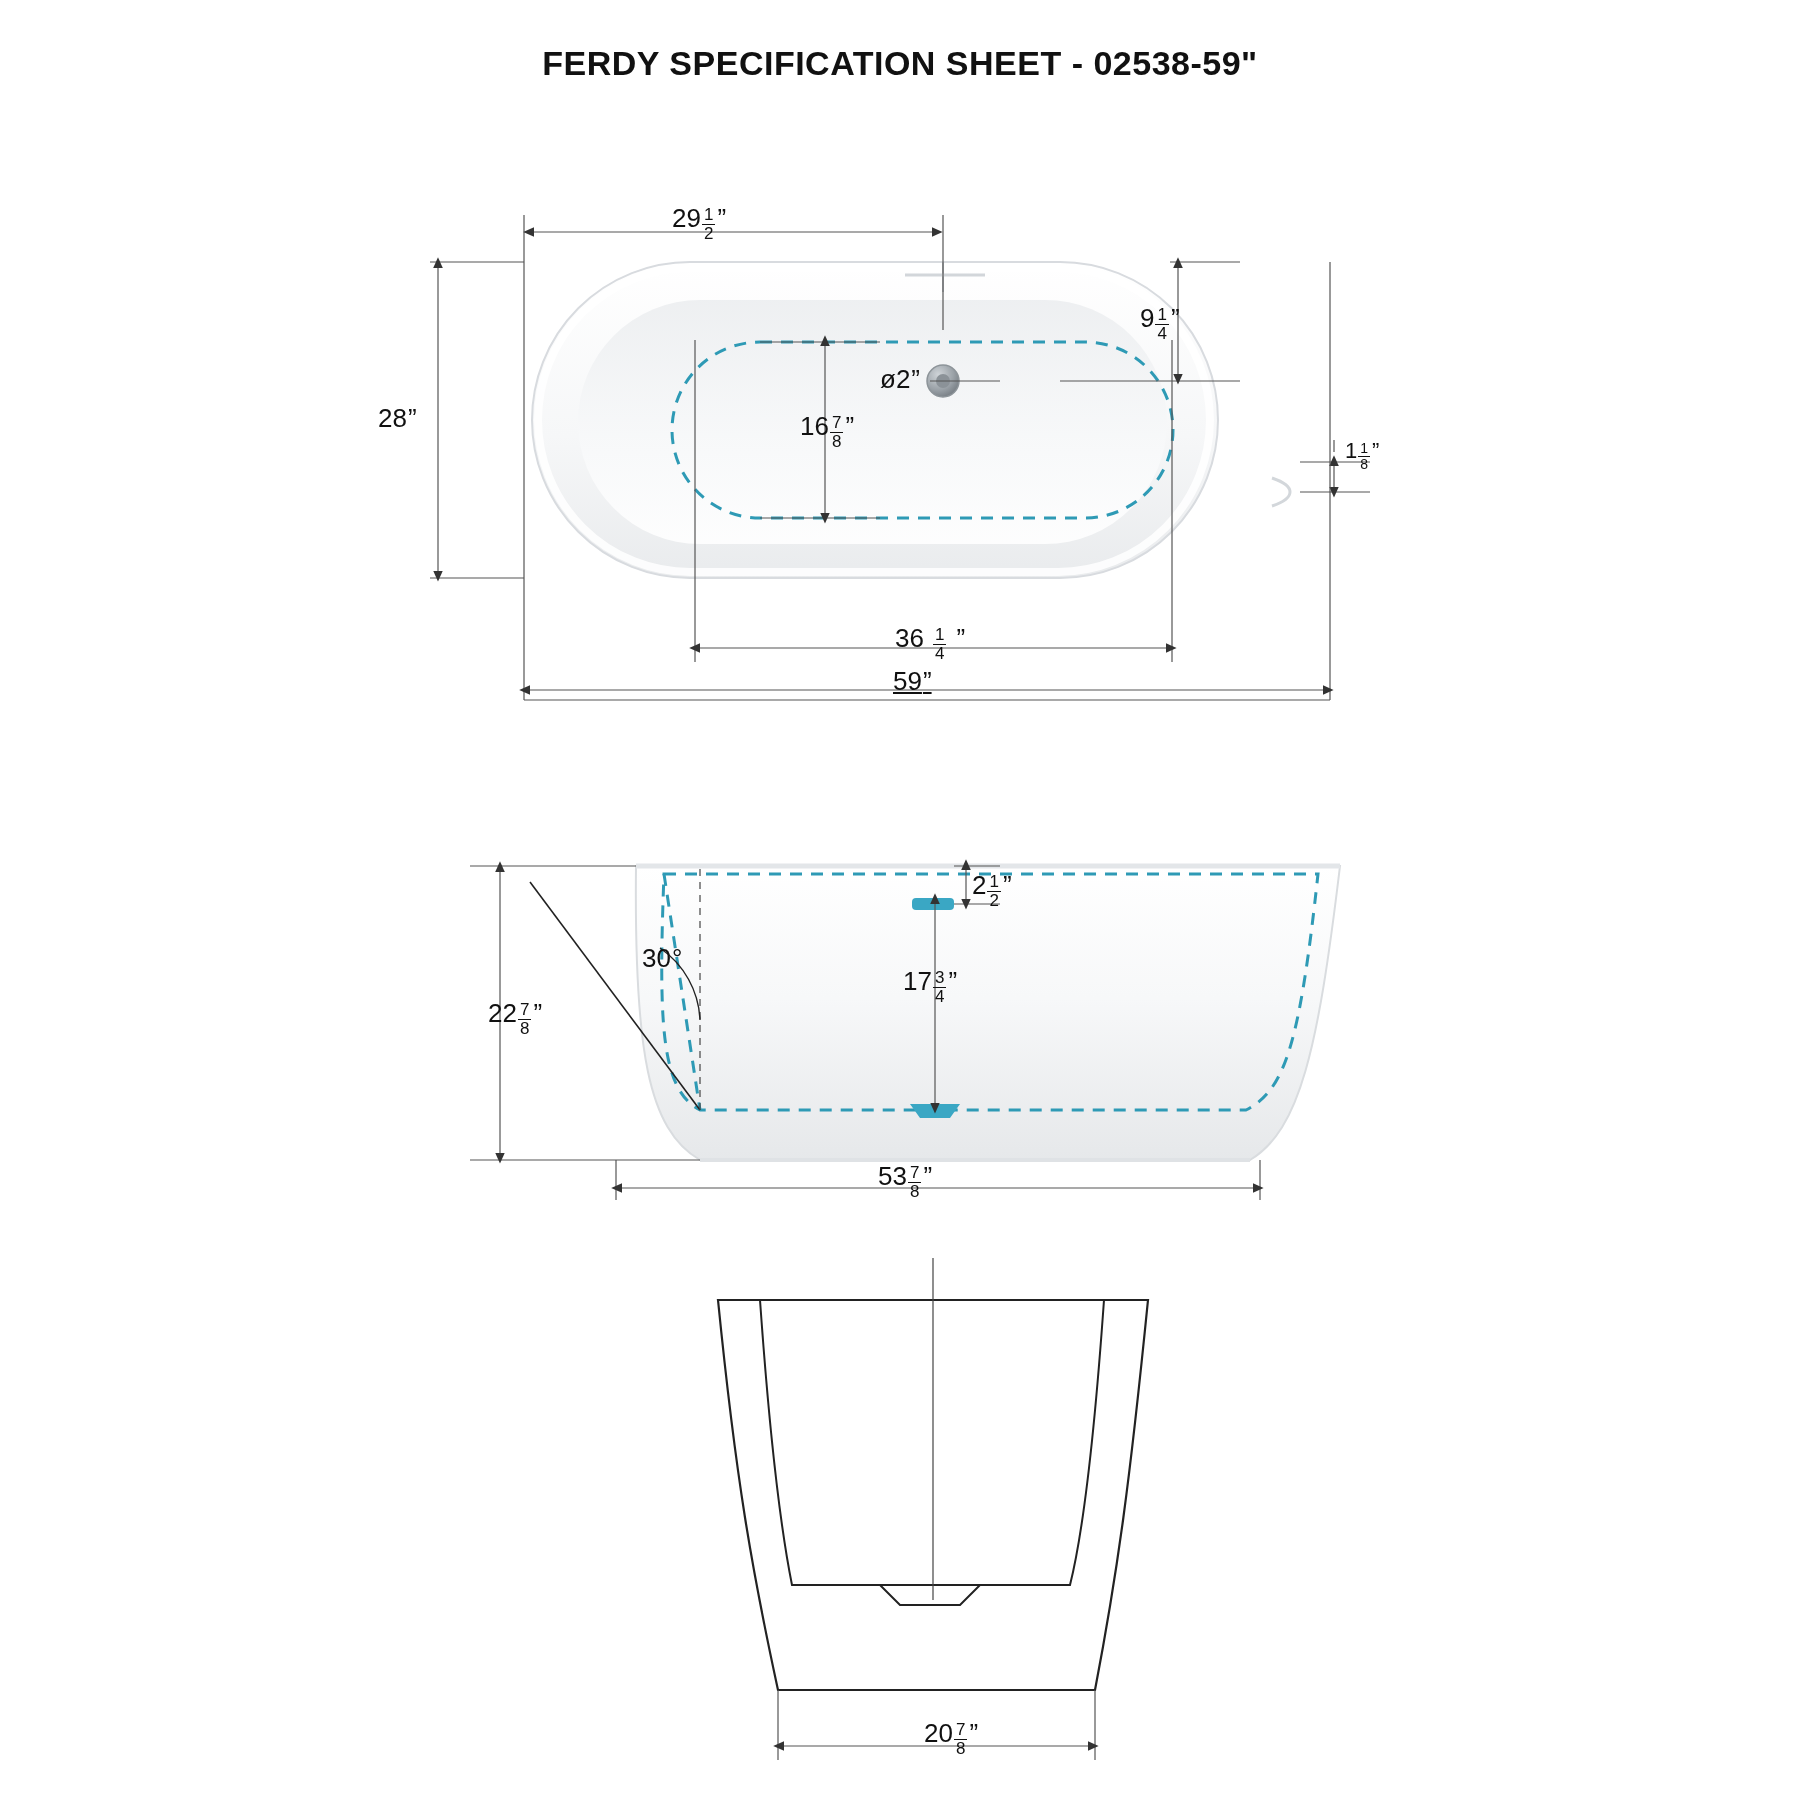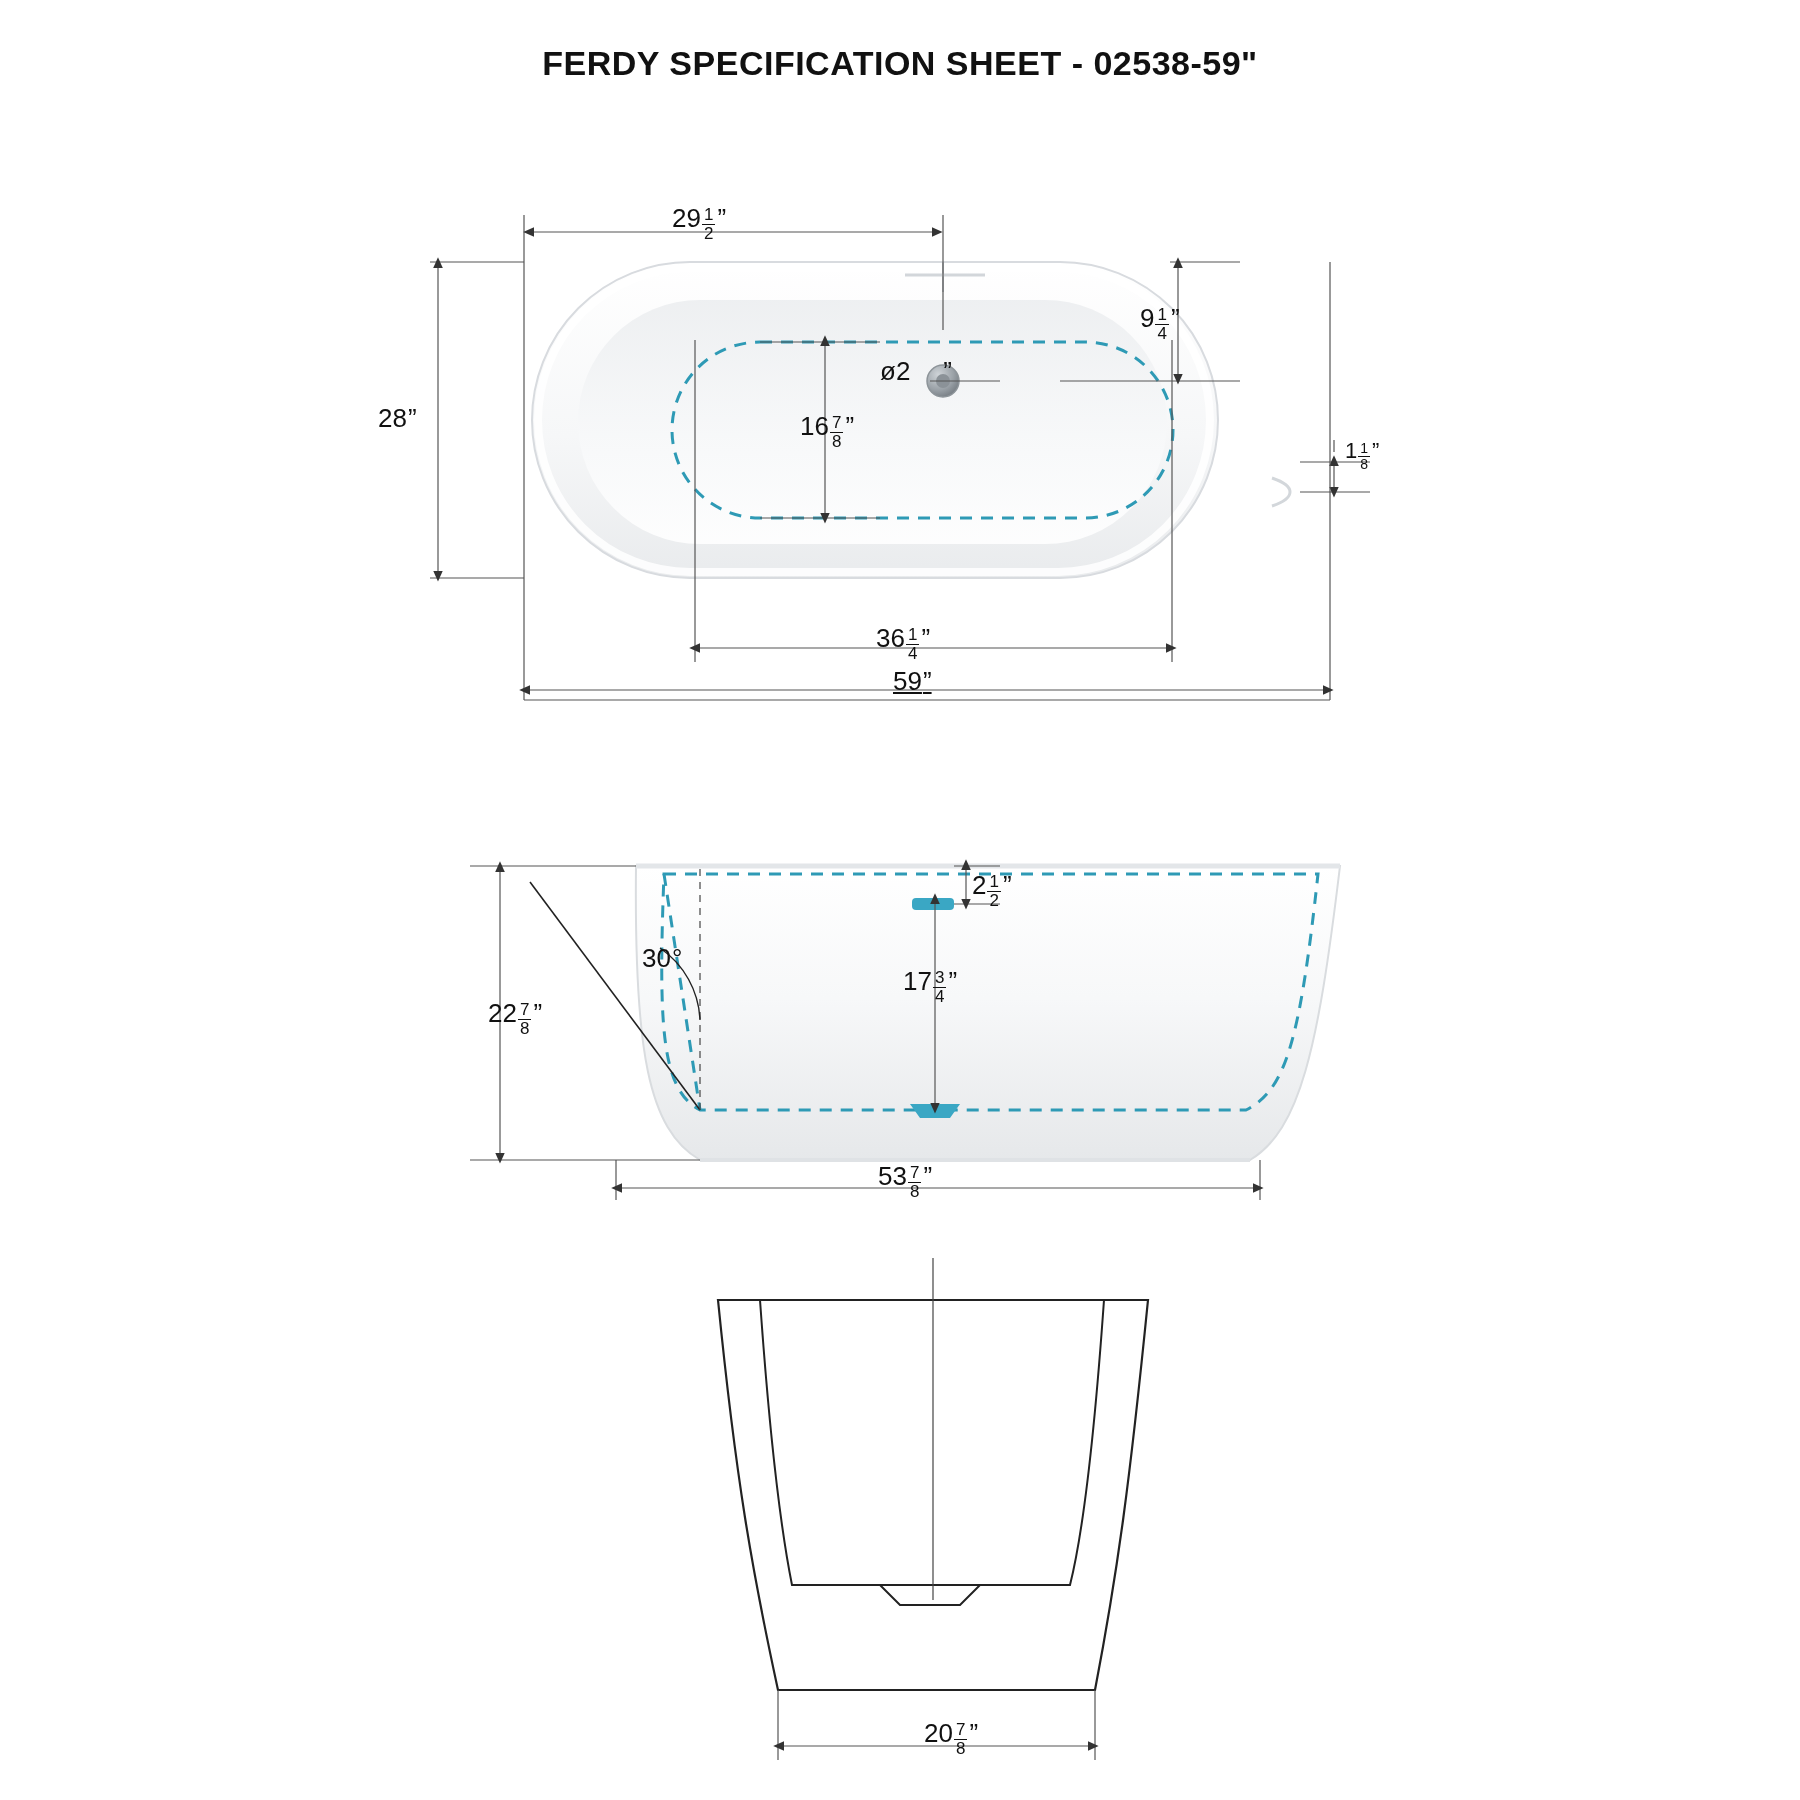--- a/index.html
+++ b/index.html
@@ -263,21 +263,21 @@
 
   <div class="dim" style="left:1140px; top:305px;">
     <span class="whole">9</span>
     <span class="frac">
         <span class="num">1</span>
         <span class="den">4</span>
       </span>
     <span class="unit">”</span>
   </div>
 
-  <div class="dim" style="left:880px; top:358px;gap:32px;">
+  <div class="dim" style="left:880px; top:366px;">
     <span class="whole">ø2</span>
     <span class="unit">”</span>
   </div>
 
   <div class="dim" style="left:800px; top:413px;">
     <span class="whole">16</span>
     <span class="frac">
         <span class="num">7</span>
         <span class="den">8</span>
       </span>
@@ -286,21 +286,21 @@
 
   <div class="dim small" style="left:1345px; top:440px;">
     <span class="whole">1</span>
     <span class="frac">
         <span class="num">1</span>
         <span class="den">8</span>
       </span>
     <span class="unit">”</span>
   </div>
 
-  <div class="dim" style="left:876px; top:625px;">
+  <div class="dim" style="left:895px; top:625px;gap:8px;">
     <span class="whole">36</span>
     <span class="frac">
         <span class="num">1</span>
         <span class="den">4</span>
       </span>
     <span class="unit">”</span>
   </div>
 
   <div class="dim" style="left:893px; top:668px;text-decoration:underline;">
     <span class="whole">59</span>

